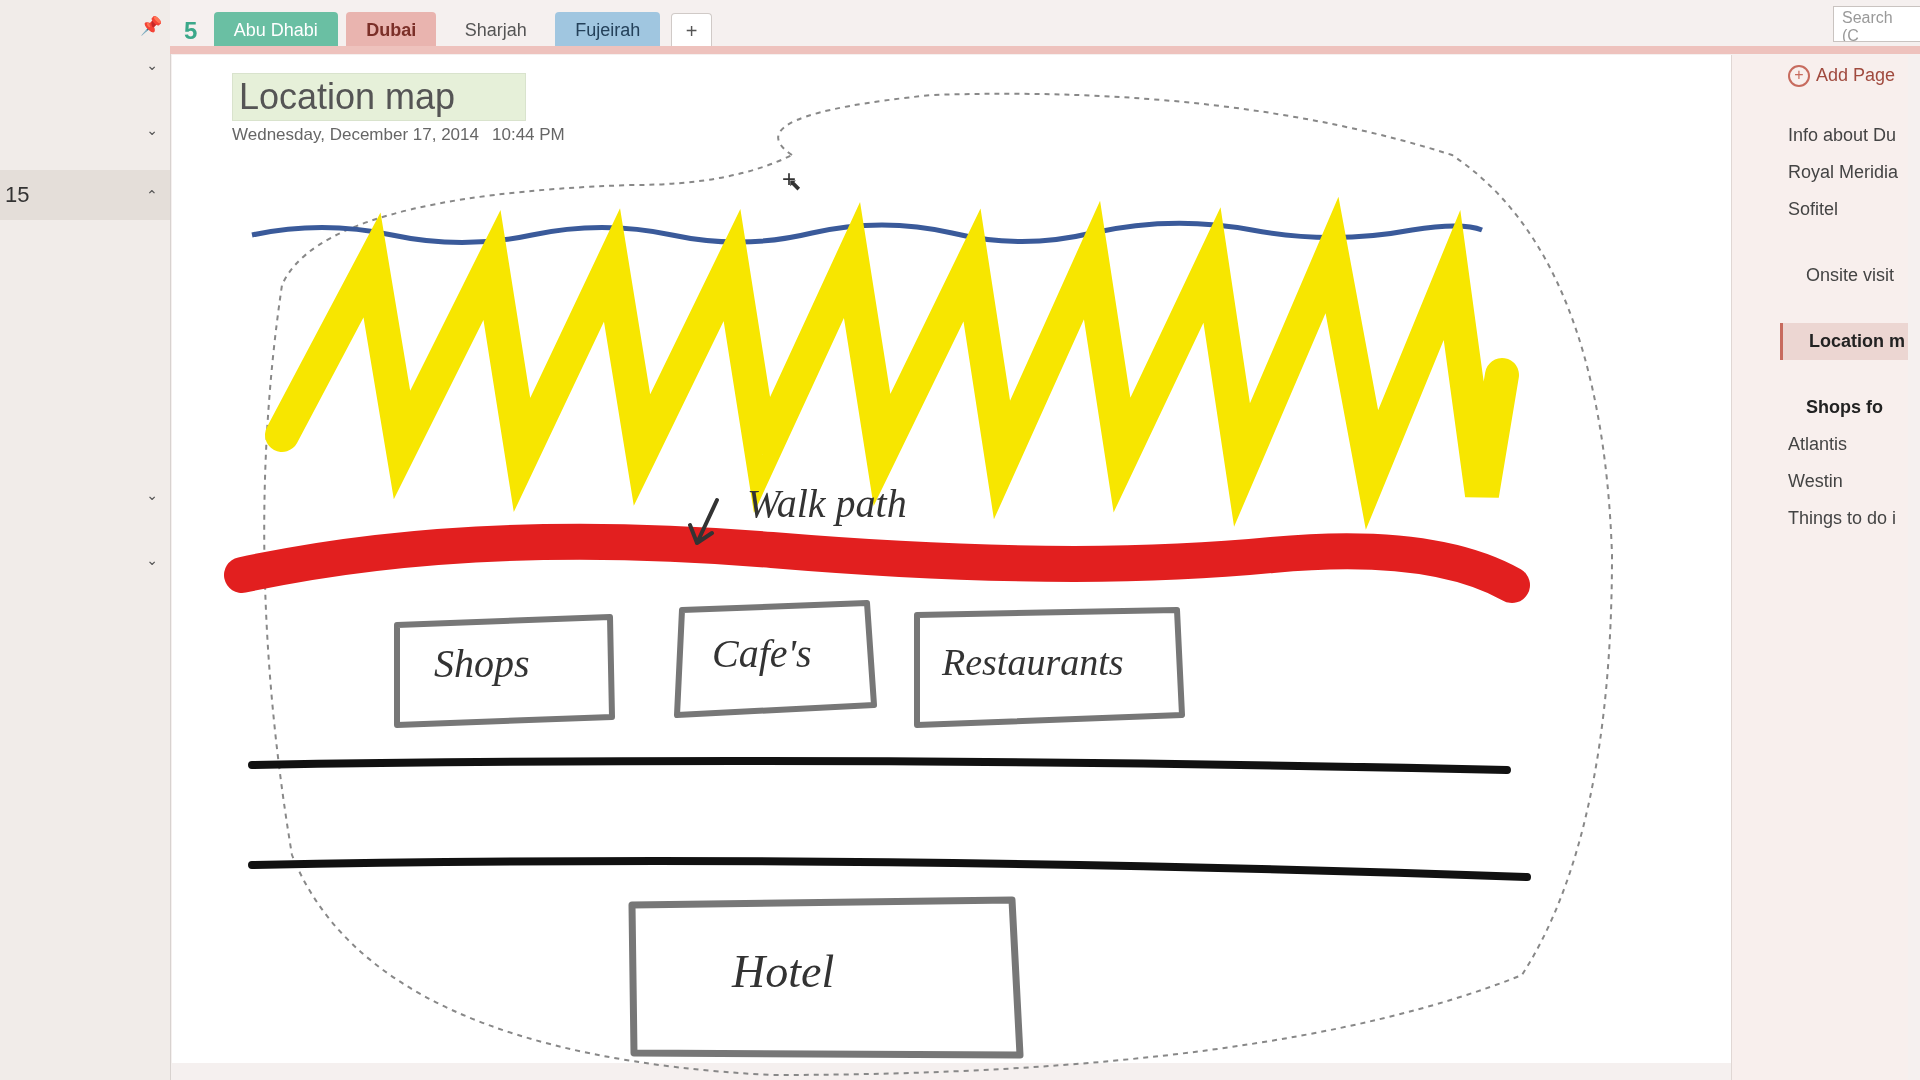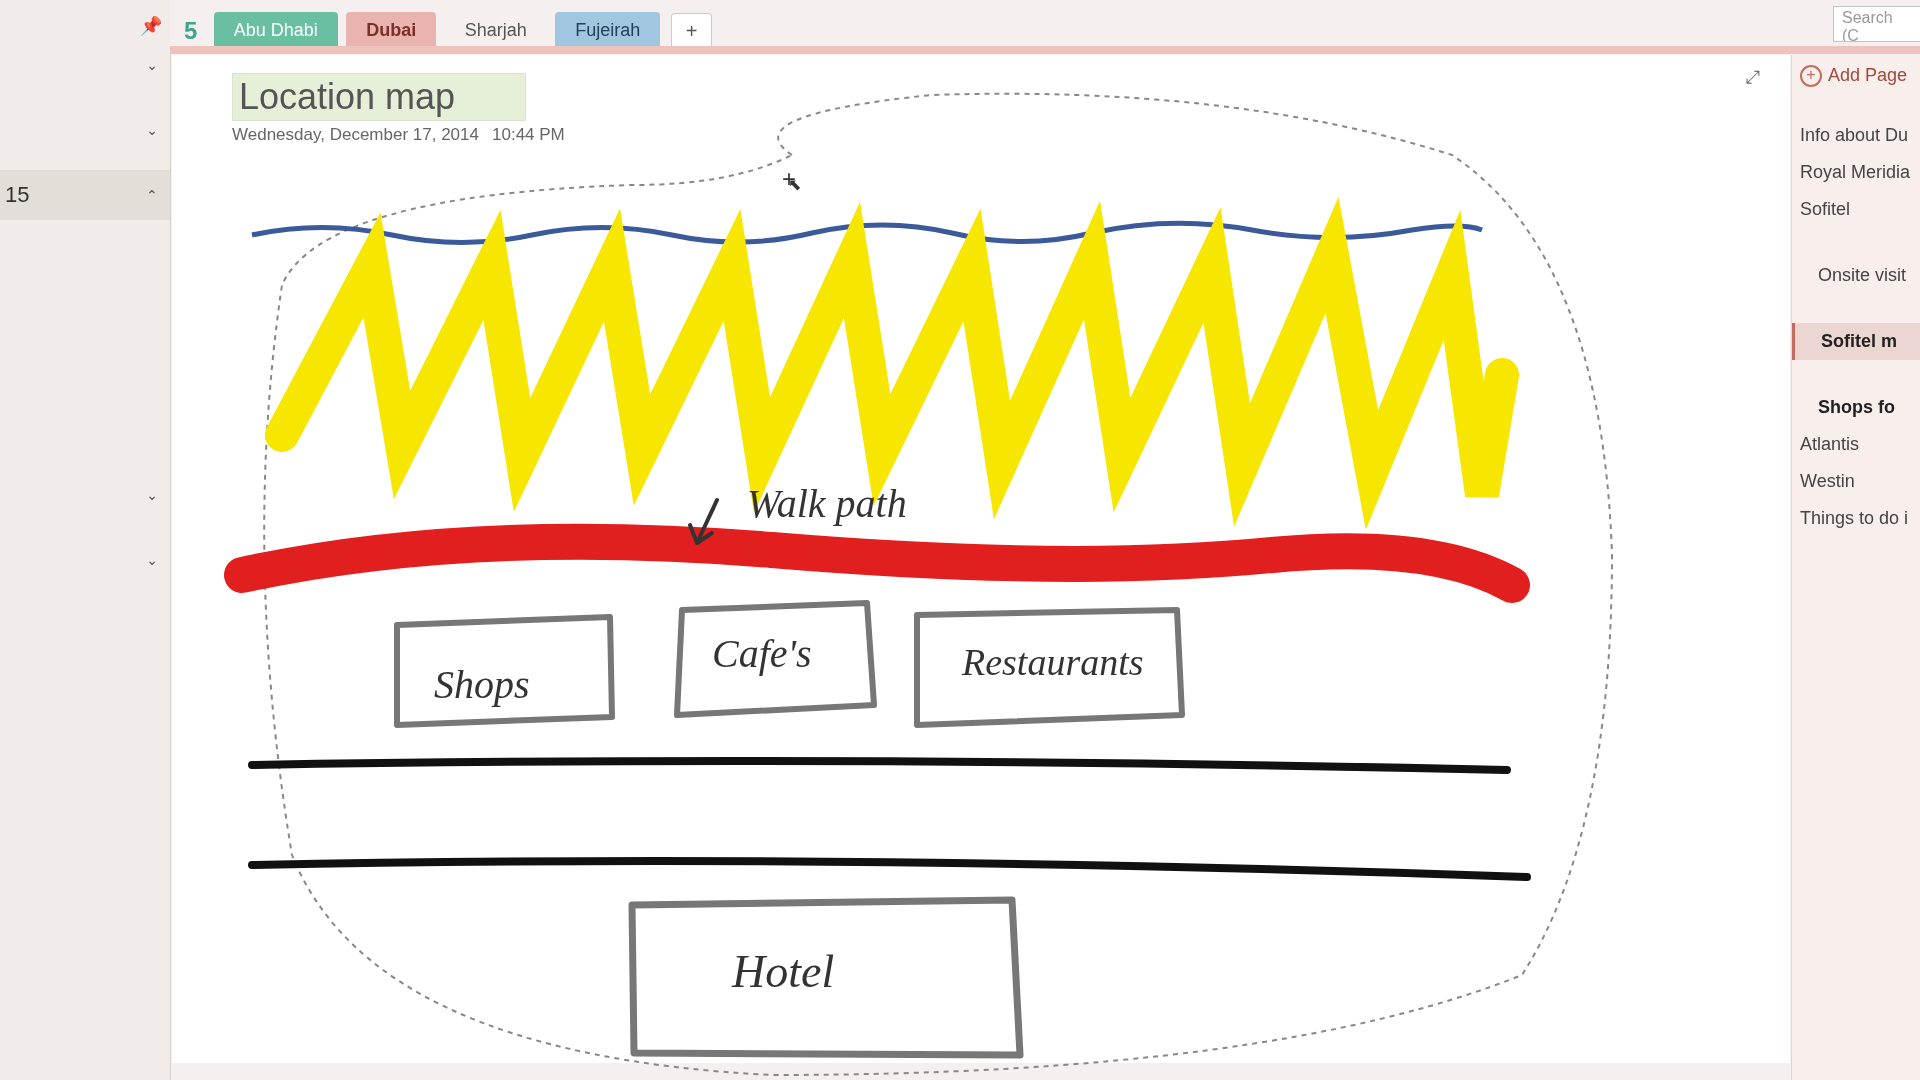--- a/index.html
+++ b/index.html
@@ -147,27 +147,28 @@
     left: 172px;
     top: 55px;
     width: 1618px;
     height: 1008px;
     background: #fff;
   }
 
   
   .right-pages {
     position: absolute;
-    right: 0;
+    right: 12px;
     top: 55px;
     width: 128px;
     height: 1025px;
     background: #f8efed;
     border-left: 1px solid #e0d7d4;
     overflow: hidden;
+    padding-left: 48px;
   }
   .add-page {
     padding: 10px 8px;
     font-size: 18px;
     color: #a04a3e;
     cursor: pointer;
     white-space: nowrap;
   }
   .add-page-icon {
     display: inline-block;
@@ -324,35 +325,35 @@
     <path d="M 510 555 L 695 548 L 702 650 L 505 660 Z" fill="none" stroke="#777" stroke-width="6" stroke-linejoin="round"></path>
     <path d="M 745 560 L 1005 555 L 1010 660 L 745 670 Z" fill="none" stroke="#777" stroke-width="6" stroke-linejoin="round"></path>
 
     <path d="M 80 710 Q 670 700 1335 715" fill="none" stroke="#111" stroke-width="8" stroke-linecap="round"></path>
     <path d="M 80 810 Q 670 798 1355 822" fill="none" stroke="#111" stroke-width="8" stroke-linecap="round"></path>
 
     <path d="M 460 850 L 840 845 L 848 1000 L 462 998 Z" fill="none" stroke="#777" stroke-width="7" stroke-linejoin="round"></path>
   </svg>
 
   <div class="hand-text" style="left:575px;top:425px;font-size:40px;">Walk path</div>
-  <div class="hand-text" style="left:262px;top:585px;font-size:40px;margin-top:21px;">Shops</div>
+  <div class="hand-text" style="left:262px;top:585px;font-size:40px;">Shops</div>
   <div class="hand-text" style="left:540px;top:575px;font-size:40px;">Cafe's</div>
-  <div class="hand-text" style="left:770px;top:585px;font-size:38px;margin-left:20px;">Restaurants</div>
+  <div class="hand-text" style="left:770px;top:585px;font-size:38px;">Restaurants</div>
   <div class="hand-text" style="left:560px;top:890px;font-size:46px;">Hotel</div>
 
   <div class="cursor-cross">+<span style="position:absolute;left:6px;top:10px;font-size:16px;">⬉</span></div>
 </div>
 
 <div class="right-pages">
   <div class="add-page">
     <span class="add-page-icon">+</span><span>Add Page</span>
   </div>
   <div style="height:20px;"></div>
   <div class="page-item">Info about Du</div>
   <div class="page-item">Royal Meridia</div>
   <div class="page-item">Sofitel</div>
   <div class="page-item indented">Onsite visit</div>
-  <div class="page-item indented bold selected">Sofitel m</div>
+  <div class="page-item indented bold selected">Location m</div>
   <div class="page-item indented bold">Shops fo</div>
   <div class="page-item">Atlantis</div>
   <div class="page-item">Westin</div>
   <div class="page-item">Things to do i</div>
 </div>
 
 </body></html>

